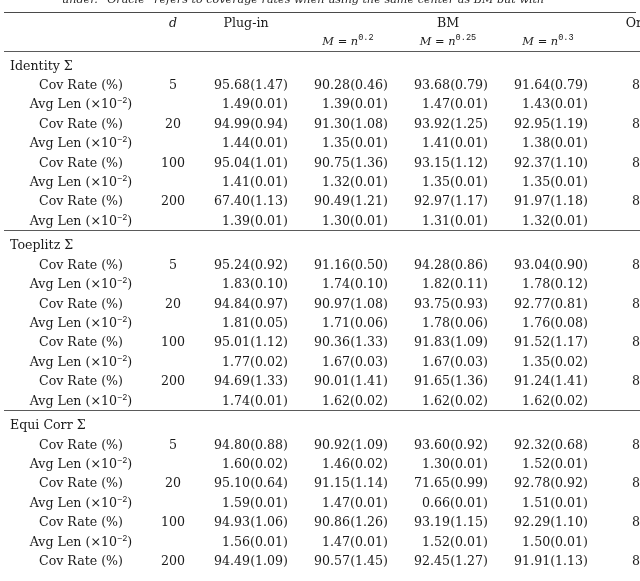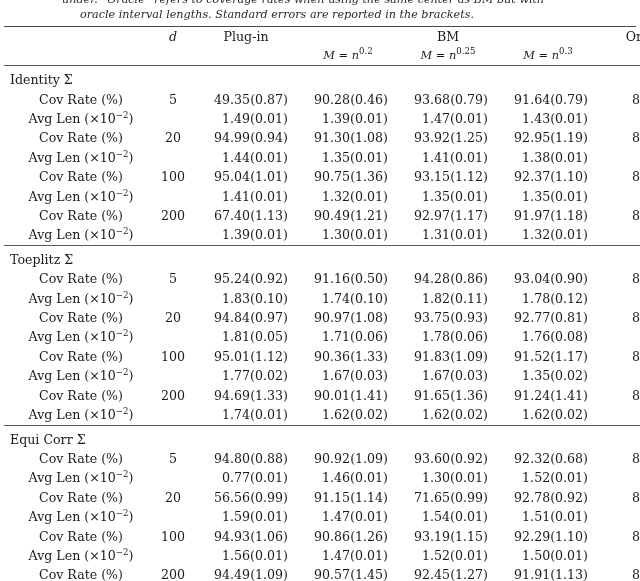--- a/index.html
+++ b/index.html
@@ -97,33 +97,33 @@
   .data-row td { height: 19.4px; line-height: 19.4px; }
   .cell-label { text-align: center; padding-left: 6px !important; }
   .cell-d     { text-align: center; }
   .cell-v     { text-align: right; padding-right: 10px !important; }
   .cell-v5    { text-align: right; padding-right: 2px !important; }
 
   .sup {
     font-size: 8.6px;
     vertical-align: super;
     line-height: 0;
+    font-family: Liberation Mono, monospace;
   }
   .mvar { font-style: italic; }
 
   .spacer-top { height: 4px; }
 </style>
 </head>
 <body>
 
 <div class="page">
 
   <div class="caption">
     <span class="line1">under. “Oracle” refers to coverage rates when using the same center as BM but with</span>
-    <span class="line2">oracle interval lengths. Standard errors are reported in the brackets.</span>
   </div>
 
   <div class="spacer-top"></div>
   <div class="rule-thick"></div>
 
   <table class="tbl">
     <colgroup>
       <col class="c-label">
         <col class="c-d">
         <col class="c-v1">
@@ -153,21 +153,21 @@
           <td colspan="7" style="padding: 0px; height: 5px;">
             <div class="rule-thin" style="margin: 0px;"></div>
           </td>
         </tr>
         <tr class="sec-row">
           <td colspan="7" style="padding-left: 6px;">Identity Σ</td>
         </tr>
         <tr class="data-row">
           <td class="cell-label">Cov Rate (%)</td>
           <td class="cell-d">5</td>
-          <td class="cell-v">49.35(0.87)</td>
+          <td class="cell-v">95.68(1.47)</td>
           <td class="cell-v">90.28(0.46)</td>
           <td class="cell-v">93.68(0.79)</td>
           <td class="cell-v">91.64(0.79)</td>
           <td class="cell-v5">87.44</td>
         </tr>
         <tr class="data-row">
           <td class="cell-label">Avg Len (×10<span class="sup">−2</span>)</td>
           <td class="cell-d"></td>
           <td class="cell-v">1.49(0.01)</td>
           <td class="cell-v">1.39(0.01)</td>
@@ -322,41 +322,41 @@
           <td class="cell-d">5</td>
           <td class="cell-v">94.80(0.88)</td>
           <td class="cell-v">90.92(1.09)</td>
           <td class="cell-v">93.60(0.92)</td>
           <td class="cell-v">92.32(0.68)</td>
           <td class="cell-v5">86.79</td>
         </tr>
         <tr class="data-row">
           <td class="cell-label">Avg Len (×10<span class="sup">−2</span>)</td>
           <td class="cell-d"></td>
-          <td class="cell-v">0.77(0.01)</td>
-          <td class="cell-v">1.46(0.01)</td>
+          <td class="cell-v">1.60(0.02)</td>
+          <td class="cell-v">1.46(0.02)</td>
           <td class="cell-v">1.30(0.01)</td>
           <td class="cell-v">1.52(0.01)</td>
           <td class="cell-v5">1.31</td>
         </tr>
         <tr class="data-row">
           <td class="cell-label">Cov Rate (%)</td>
           <td class="cell-d">20</td>
-          <td class="cell-v">56.56(0.99)</td>
+          <td class="cell-v">95.10(0.64)</td>
           <td class="cell-v">91.15(1.14)</td>
           <td class="cell-v">71.65(0.99)</td>
           <td class="cell-v">92.78(0.92)</td>
           <td class="cell-v5">88.04</td>
         </tr>
         <tr class="data-row">
           <td class="cell-label">Avg Len (×10<span class="sup">−2</span>)</td>
           <td class="cell-d"></td>
           <td class="cell-v">1.59(0.01)</td>
           <td class="cell-v">1.47(0.01)</td>
-          <td class="cell-v">1.54(0.01)</td>
+          <td class="cell-v">0.66(0.01)</td>
           <td class="cell-v">1.51(0.01)</td>
           <td class="cell-v5">1.36</td>
         </tr>
         <tr class="data-row">
           <td class="cell-label">Cov Rate (%)</td>
           <td class="cell-d">100</td>
           <td class="cell-v">94.93(1.06)</td>
           <td class="cell-v">90.86(1.26)</td>
           <td class="cell-v">93.19(1.15)</td>
           <td class="cell-v">92.29(1.10)</td>

